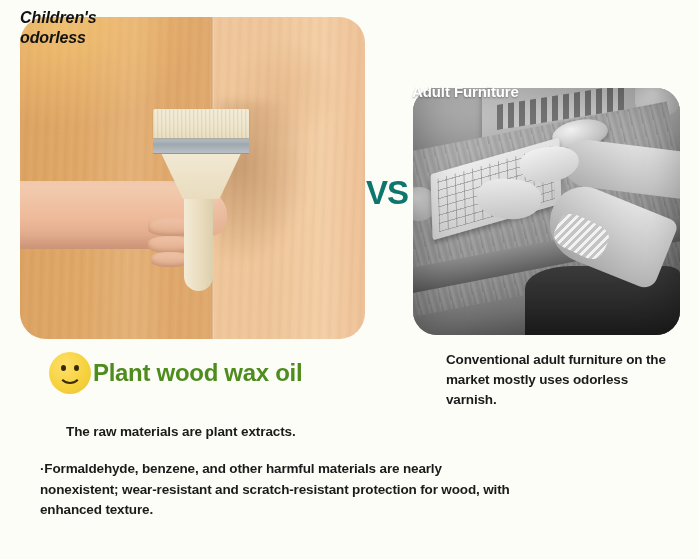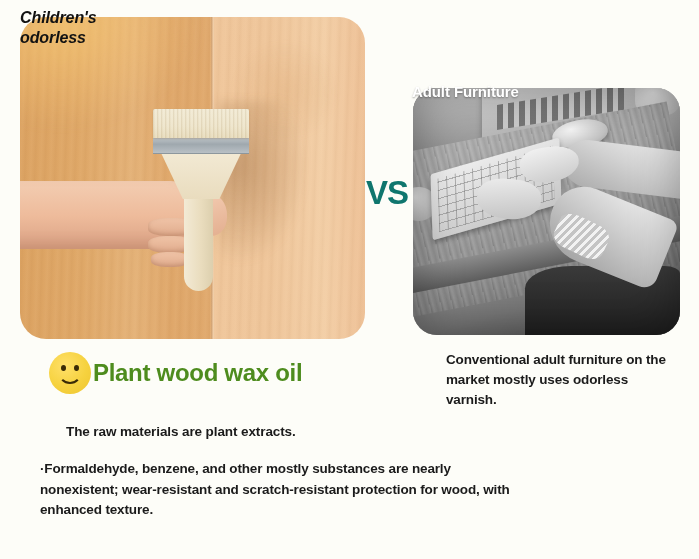--- a/index.html
+++ b/index.html
@@ -481,13 +481,13 @@
     <span class="eye l"></span>
     <span class="eye r"></span>
     <span class="mouth"></span>
   </div>
   <div class="headline-text">Plant wood wax oil</div>
 </div>
 
 <div class="right-desc">Conventional adult furniture on the market mostly uses odorless varnish.</div>
 
 <div class="para-1">The raw materials are plant extracts.</div>
-<div class="para-2">·Formaldehyde, benzene, and other mostly substances are nearly nonexistent; wear-resistant and scratch-resistant protection for wood, with enhanced texture.</div>
+<div class="para-2">·Formaldehyde, benzene, and other harmful materials are nearly nonexistent; wear-resistant and scratch-resistant protection for wood, with enhanced texture.</div>
 
 </body></html>

